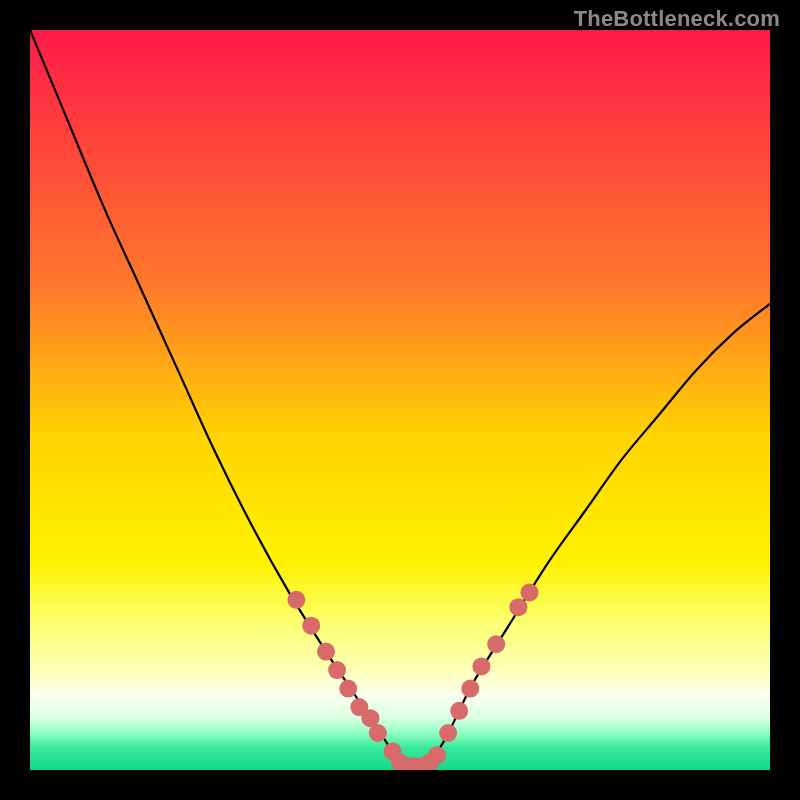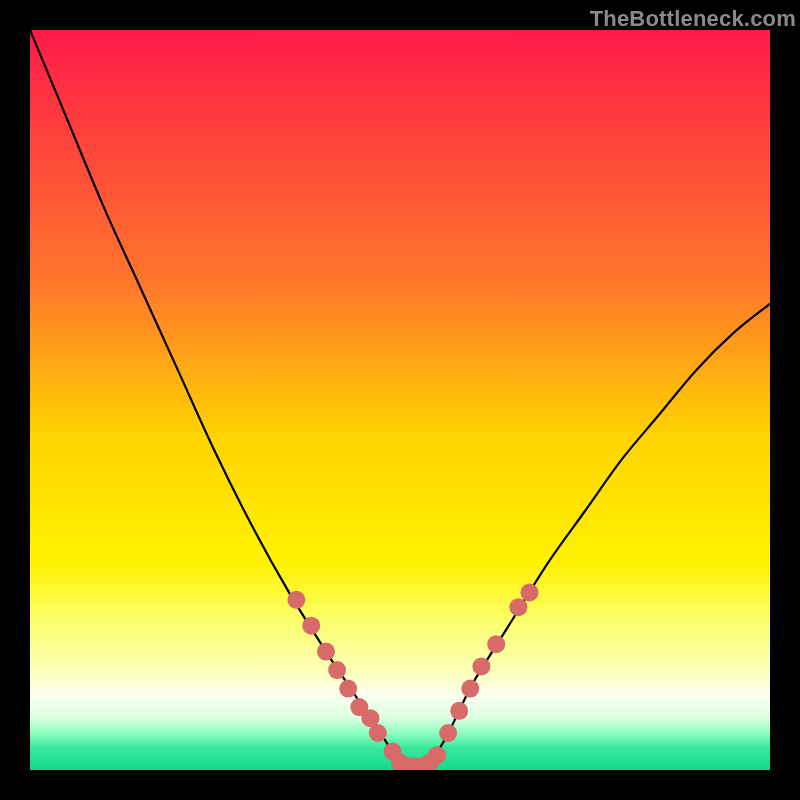--- a/index.html
+++ b/index.html
@@ -20,21 +20,21 @@
     position: absolute;
     left: 30px;
     top: 30px;
     width: 740px;
     height: 740px;
     box-sizing: border-box;
   }
   .watermark {
     position: absolute;
     top: 6px;
-    right: 4px;
+    right: 20px;
     font-family: Arial, Helvetica, sans-serif;
     font-size: 22px;
     font-weight: 600;
     color: #8a8a8a;
     letter-spacing: 0.2px;
   }
   svg {
     display: block;
   }
 </style>

